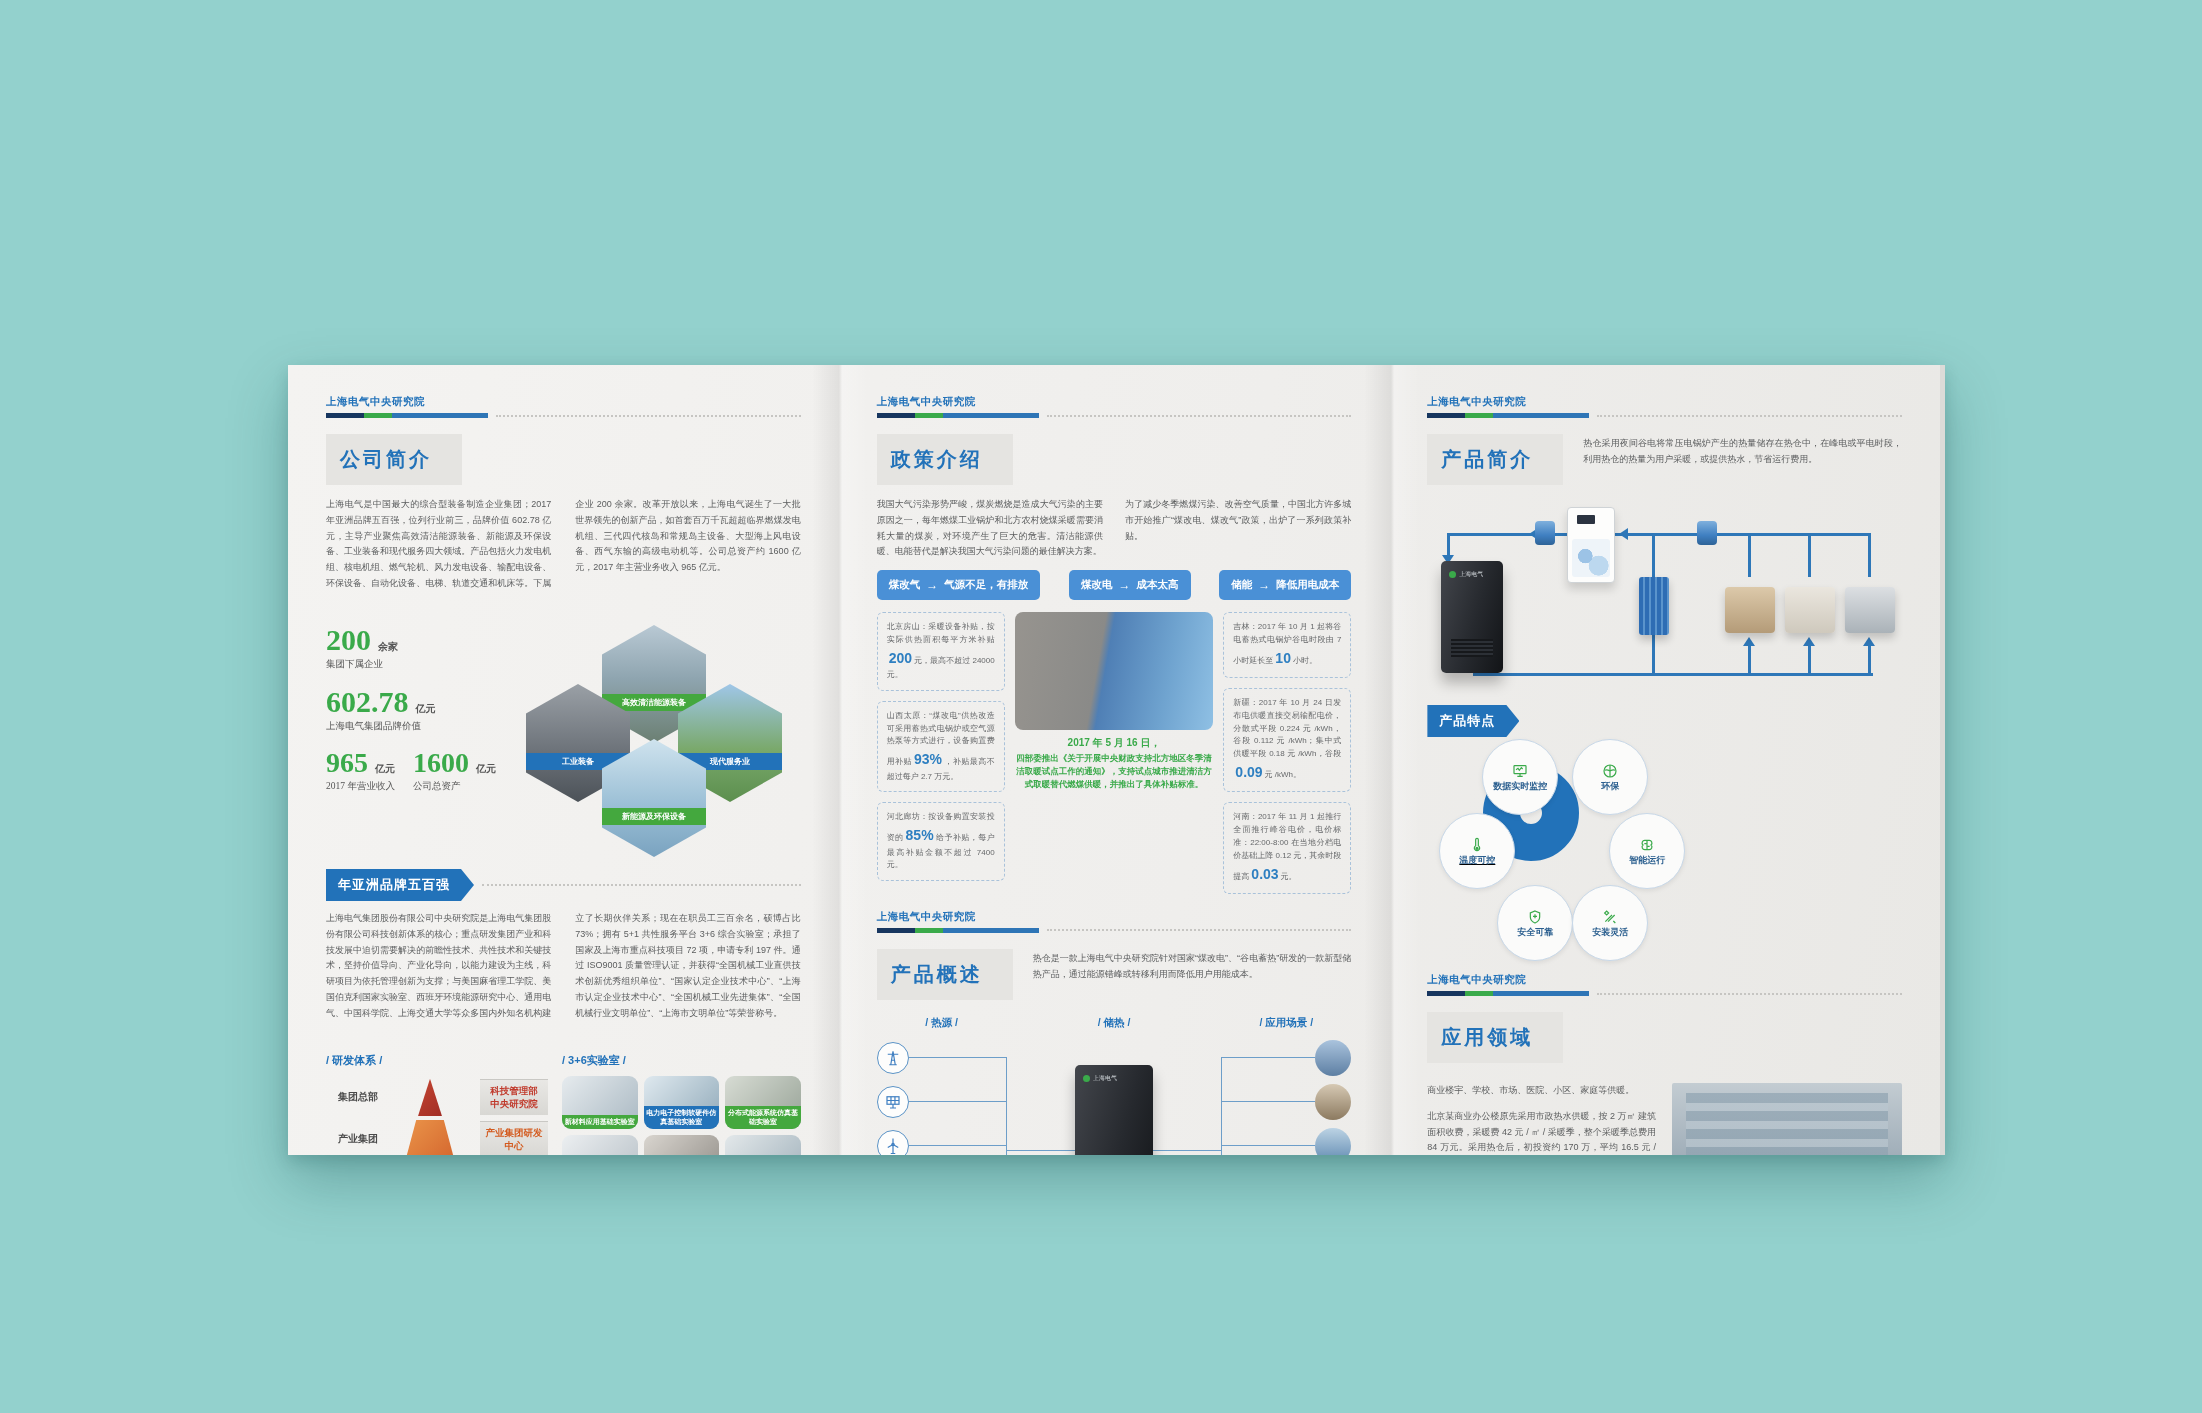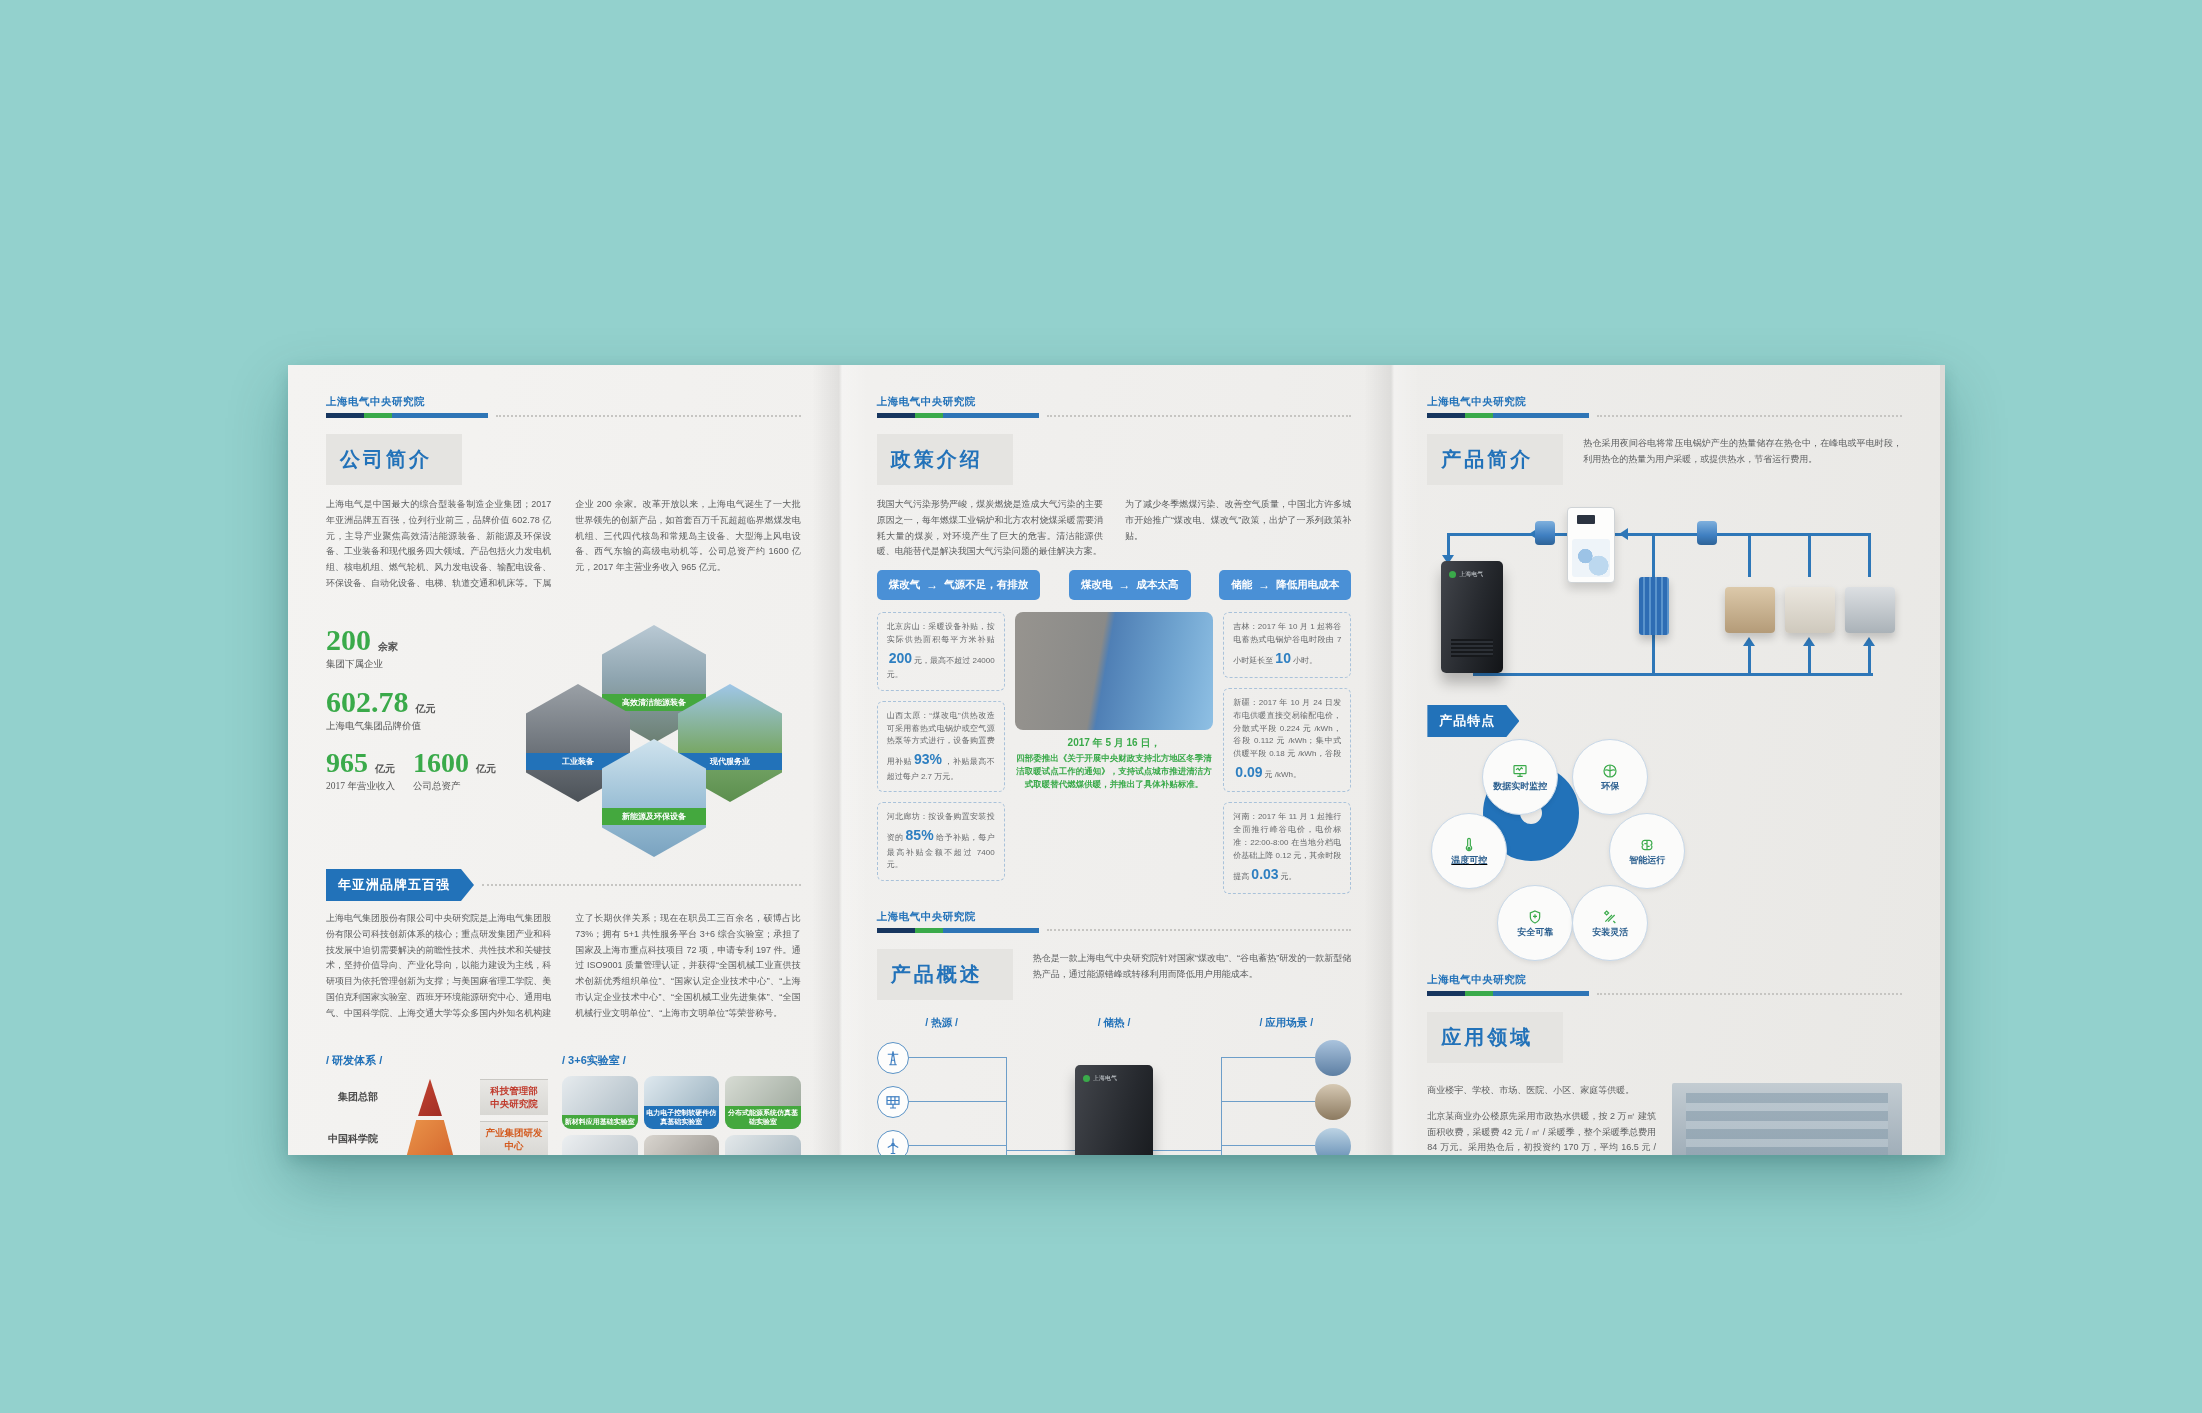--- a/index.html
+++ b/index.html
@@ -228,21 +228,21 @@
     <div style="display:flex; gap:14px; margin-top:4px;">
       <div style="width:222px;">
         <div class="slash-heading">/ 研发体系 /</div>
         <div class="pyr-row">
           <div class="pyr-left">集团总部</div>
           <div class="pyr-shape s1"></div>
           <div class="pyr-band t1">科技管理部
 中央研究院</div>
         </div>
         <div class="pyr-row">
-          <div class="pyr-left">中国科学院</div>
+          <div class="pyr-left">产业集团</div>
           <div class="pyr-shape s2"></div>
           <div class="pyr-band t2">产业集团研发中心</div>
         </div>
 
       </div>
       <div style="flex:1;">
         <div class="slash-heading">/ 3+6实验室 /</div>
         <div class="labs-grid">
           <div class="lab">
               <div class="lab-photo" style="background:linear-gradient(135deg,#e6ebee,#a9b8c2);"></div>
@@ -470,21 +470,21 @@
               </svg>
             <span>数据实时监控</span>
           </div>
           <div class="petal" style="left:145px; top:2px;">
             <svg class="ic" width="16" height="16" viewBox="0 0 24 24" fill="none" stroke="#3aaa4a" stroke-width="1.8">
                 <circle cx="12" cy="12" r="9"></circle>
                 <path d="M12 3 v18 M12 12 q5-3 8-1 M12 12 q-5-3-8-1"></path>
               </svg>
             <span>环保</span>
           </div>
-          <div class="petal" style="left:4px; top:76px;text-decoration:underline;">
+          <div class="petal" style="left:12px; top:76px;text-decoration:underline;">
             <svg class="ic" width="16" height="16" viewBox="0 0 24 24" fill="none" stroke="#3aaa4a" stroke-width="1.8">
                 <path d="M10 4 a2 2 0 0 1 4 0 v9 a4 4 0 1 1 -4 0 Z"></path>
                 <circle cx="12" cy="17" r="1.6" fill="#3aaa4a"></circle>
               </svg>
             <span>温度可控</span>
           </div>
           <div class="petal" style="left:182px; top:76px;">
             <svg class="ic" width="16" height="16" viewBox="0 0 24 24" fill="none" stroke="#3aaa4a" stroke-width="1.8">
                 <path d="M9 5 a4 4 0 0 0 -3 7 a4 4 0 0 0 3 7 h6 a4 4 0 0 0 3-7 a4 4 0 0 0 -3-7 Z"></path>
                 <path d="M12 5 v14 M8 10 h3 M13 14 h3"></path>

